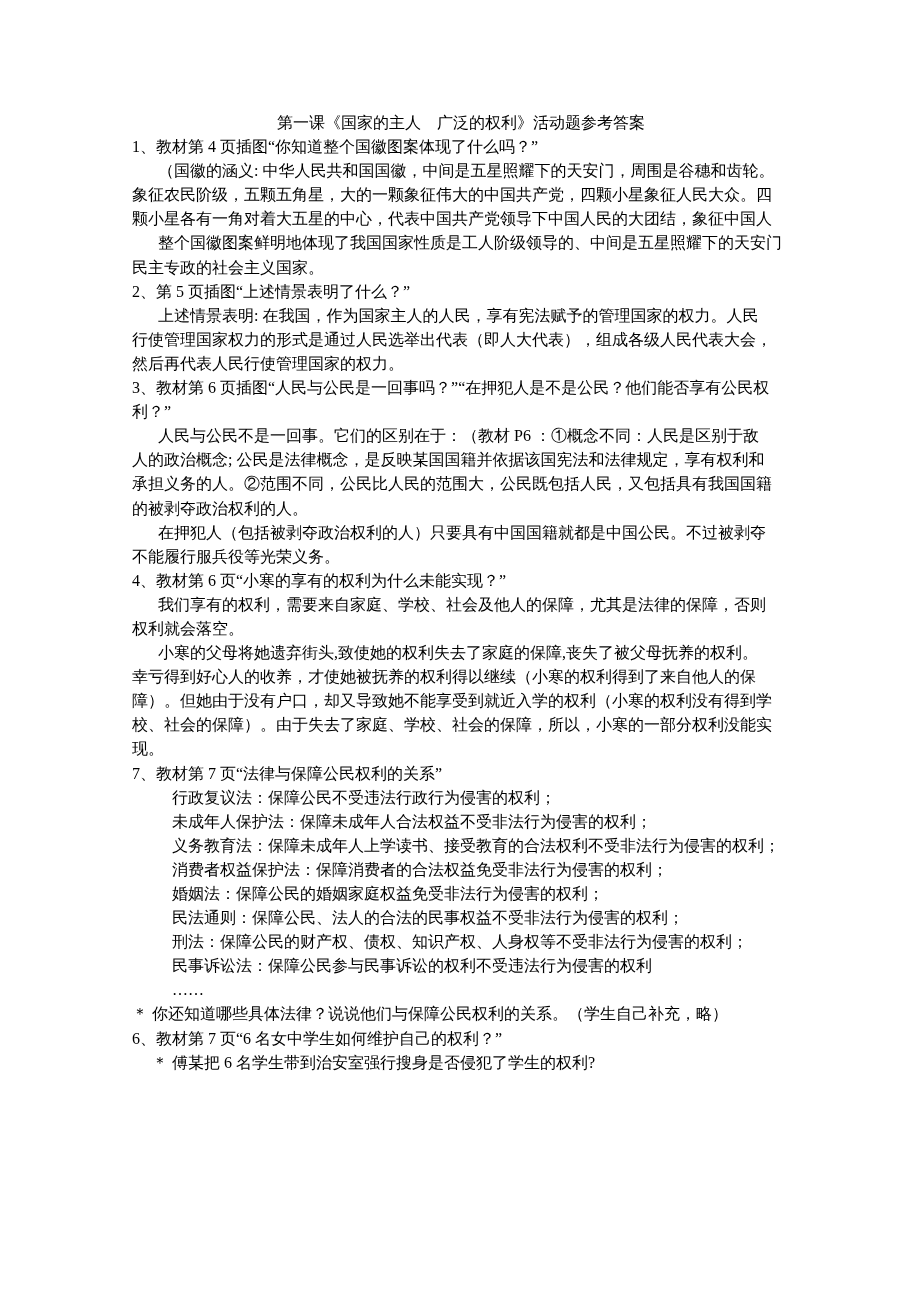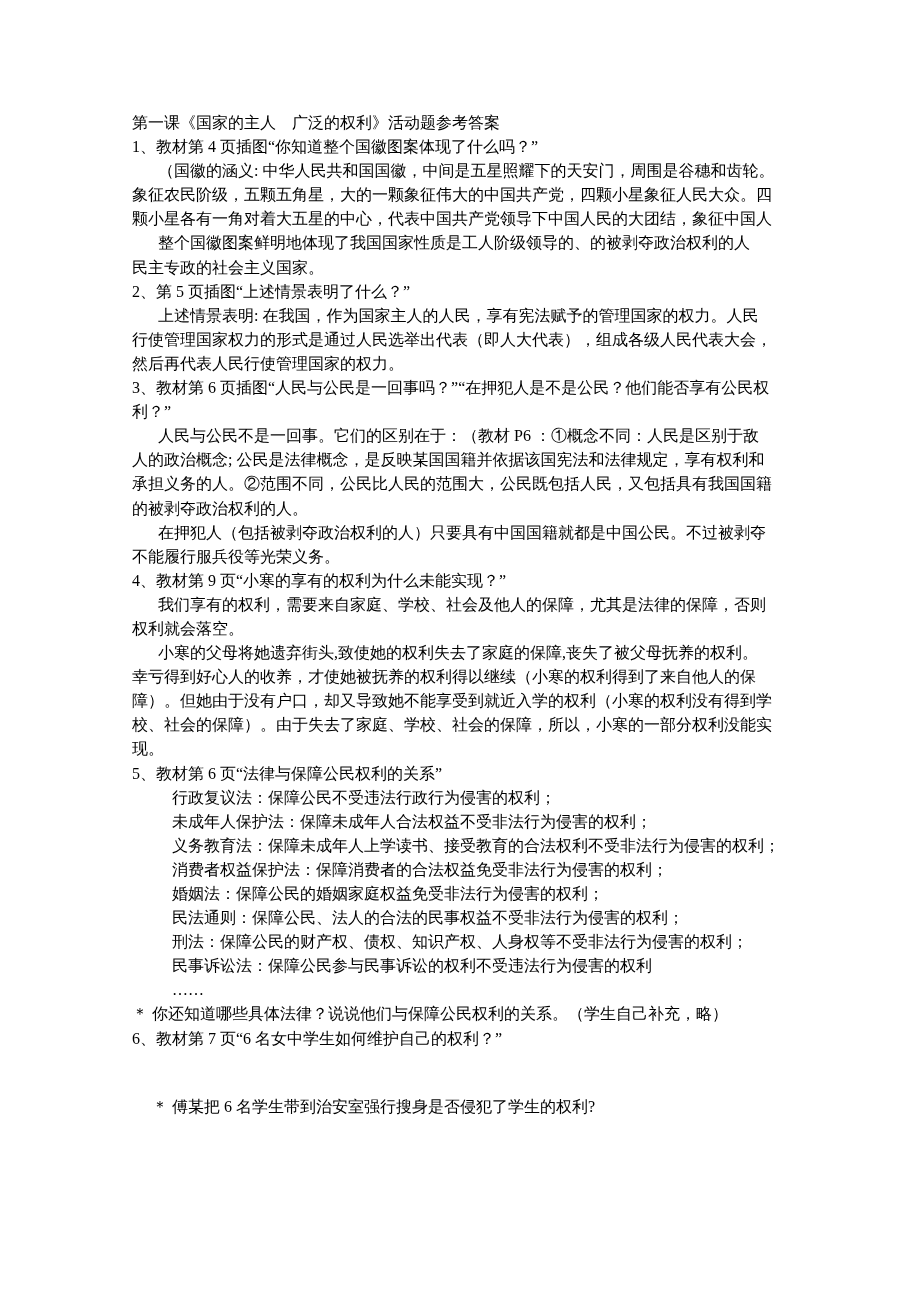--- a/index.html
+++ b/index.html
@@ -20,59 +20,59 @@
     background: #ffffff;
     color: #000000;
     font-family: "Liberation Serif", "DejaVu Serif", serif;
     font-size: 16px;
     line-height: 24.1px;
   }
   .line {
     white-space: pre;
     height: 24.1px;
   }
-  .t-title   { }
+  .t-title   { text-align: center; }
   .t-margin  { padding-left: 0; font-family: Liberation Serif, serif; }
   .t-indent2 { padding-left: 26px; }
   .t-law     { padding-left: 40px; }
-  .t-star2   { padding-left: 20px; margin-top: 44px; }
+  .t-star2   { padding-left: 20px; }
 </style>
 </head>
 <body>
 
 <div class="doc-page">
   <div>
       <div class="line t-title">第一课《国家的主人　广泛的权利》活动题参考答案</div>
       <div class="line t-margin">1、教材第 4 页插图“你知道整个国徽图案体现了什么吗？”</div>
       <div class="line t-indent2">（国徽的涵义: 中华人民共和国国徽，中间是五星照耀下的天安门，周围是谷穗和齿轮。</div>
       <div class="line t-margin">象征农民阶级，五颗五角星，大的一颗象征伟大的中国共产党，四颗小星象征人民大众。四</div>
       <div class="line t-margin">颗小星各有一角对着大五星的中心，代表中国共产党领导下中国人民的大团结，象征中国人</div>
-      <div class="line t-indent2">整个国徽图案鲜明地体现了我国国家性质是工人阶级领导的、的被剥夺政治权利的人</div>
+      <div class="line t-indent2">整个国徽图案鲜明地体现了我国国家性质是工人阶级领导的、中间是五星照耀下的天安门</div>
       <div class="line t-margin">民主专政的社会主义国家。</div>
       <div class="line t-margin">2、第 5 页插图“上述情景表明了什么？”</div>
       <div class="line t-indent2">上述情景表明: 在我国，作为国家主人的人民，享有宪法赋予的管理国家的权力。人民</div>
       <div class="line t-margin">行使管理国家权力的形式是通过人民选举出代表（即人大代表），组成各级人民代表大会，</div>
       <div class="line t-margin">然后再代表人民行使管理国家的权力。</div>
       <div class="line t-margin">3、教材第 6 页插图“人民与公民是一回事吗？”“在押犯人是不是公民？他们能否享有公民权</div>
       <div class="line t-margin">利？”</div>
       <div class="line t-indent2">人民与公民不是一回事。它们的区别在于：（教材 P6 ：①概念不同：人民是区别于敌</div>
       <div class="line t-margin">人的政治概念; 公民是法律概念，是反映某国国籍并依据该国宪法和法律规定，享有权利和</div>
       <div class="line t-margin">承担义务的人。②范围不同，公民比人民的范围大，公民既包括人民，又包括具有我国国籍</div>
       <div class="line t-margin">的被剥夺政治权利的人。</div>
       <div class="line t-indent2">在押犯人（包括被剥夺政治权利的人）只要具有中国国籍就都是中国公民。不过被剥夺</div>
       <div class="line t-margin">不能履行服兵役等光荣义务。</div>
-      <div class="line t-margin">4、教材第 9 页“小寒的享有的权利为什么未能实现？”</div>
+      <div class="line t-margin">4、教材第 6 页“小寒的享有的权利为什么未能实现？”</div>
       <div class="line t-indent2">我们享有的权利，需要来自家庭、学校、社会及他人的保障，尤其是法律的保障，否则</div>
       <div class="line t-margin">权利就会落空。</div>
       <div class="line t-indent2">小寒的父母将她遗弃街头,致使她的权利失去了家庭的保障,丧失了被父母抚养的权利。</div>
       <div class="line t-margin">幸亏得到好心人的收养，才使她被抚养的权利得以继续（小寒的权利得到了来自他人的保</div>
       <div class="line t-margin">障）。但她由于没有户口，却又导致她不能享受到就近入学的权利（小寒的权利没有得到学</div>
       <div class="line t-margin">校、社会的保障）。由于失去了家庭、学校、社会的保障，所以，小寒的一部分权利没能实</div>
       <div class="line t-margin">现。</div>
-      <div class="line t-margin">5、教材第 6 页“法律与保障公民权利的关系”</div>
+      <div class="line t-margin">7、教材第 7 页“法律与保障公民权利的关系”</div>
       <div class="line t-law">行政复议法：保障公民不受违法行政行为侵害的权利；</div>
       <div class="line t-law">未成年人保护法：保障未成年人合法权益不受非法行为侵害的权利；</div>
       <div class="line t-law">义务教育法：保障未成年人上学读书、接受教育的合法权利不受非法行为侵害的权利；</div>
       <div class="line t-law">消费者权益保护法：保障消费者的合法权益免受非法行为侵害的权利；</div>
       <div class="line t-law">婚姻法：保障公民的婚姻家庭权益免受非法行为侵害的权利；</div>
       <div class="line t-law">民法通则：保障公民、法人的合法的民事权益不受非法行为侵害的权利；</div>
       <div class="line t-law">刑法：保障公民的财产权、债权、知识产权、人身权等不受非法行为侵害的权利；</div>
       <div class="line t-law">民事诉讼法：保障公民参与民事诉讼的权利不受违法行为侵害的权利</div>
       <div class="line t-law">……</div>
       <div class="line t-margin">＊ 你还知道哪些具体法律？说说他们与保障公民权利的关系。（学生自己补充，略）</div>

